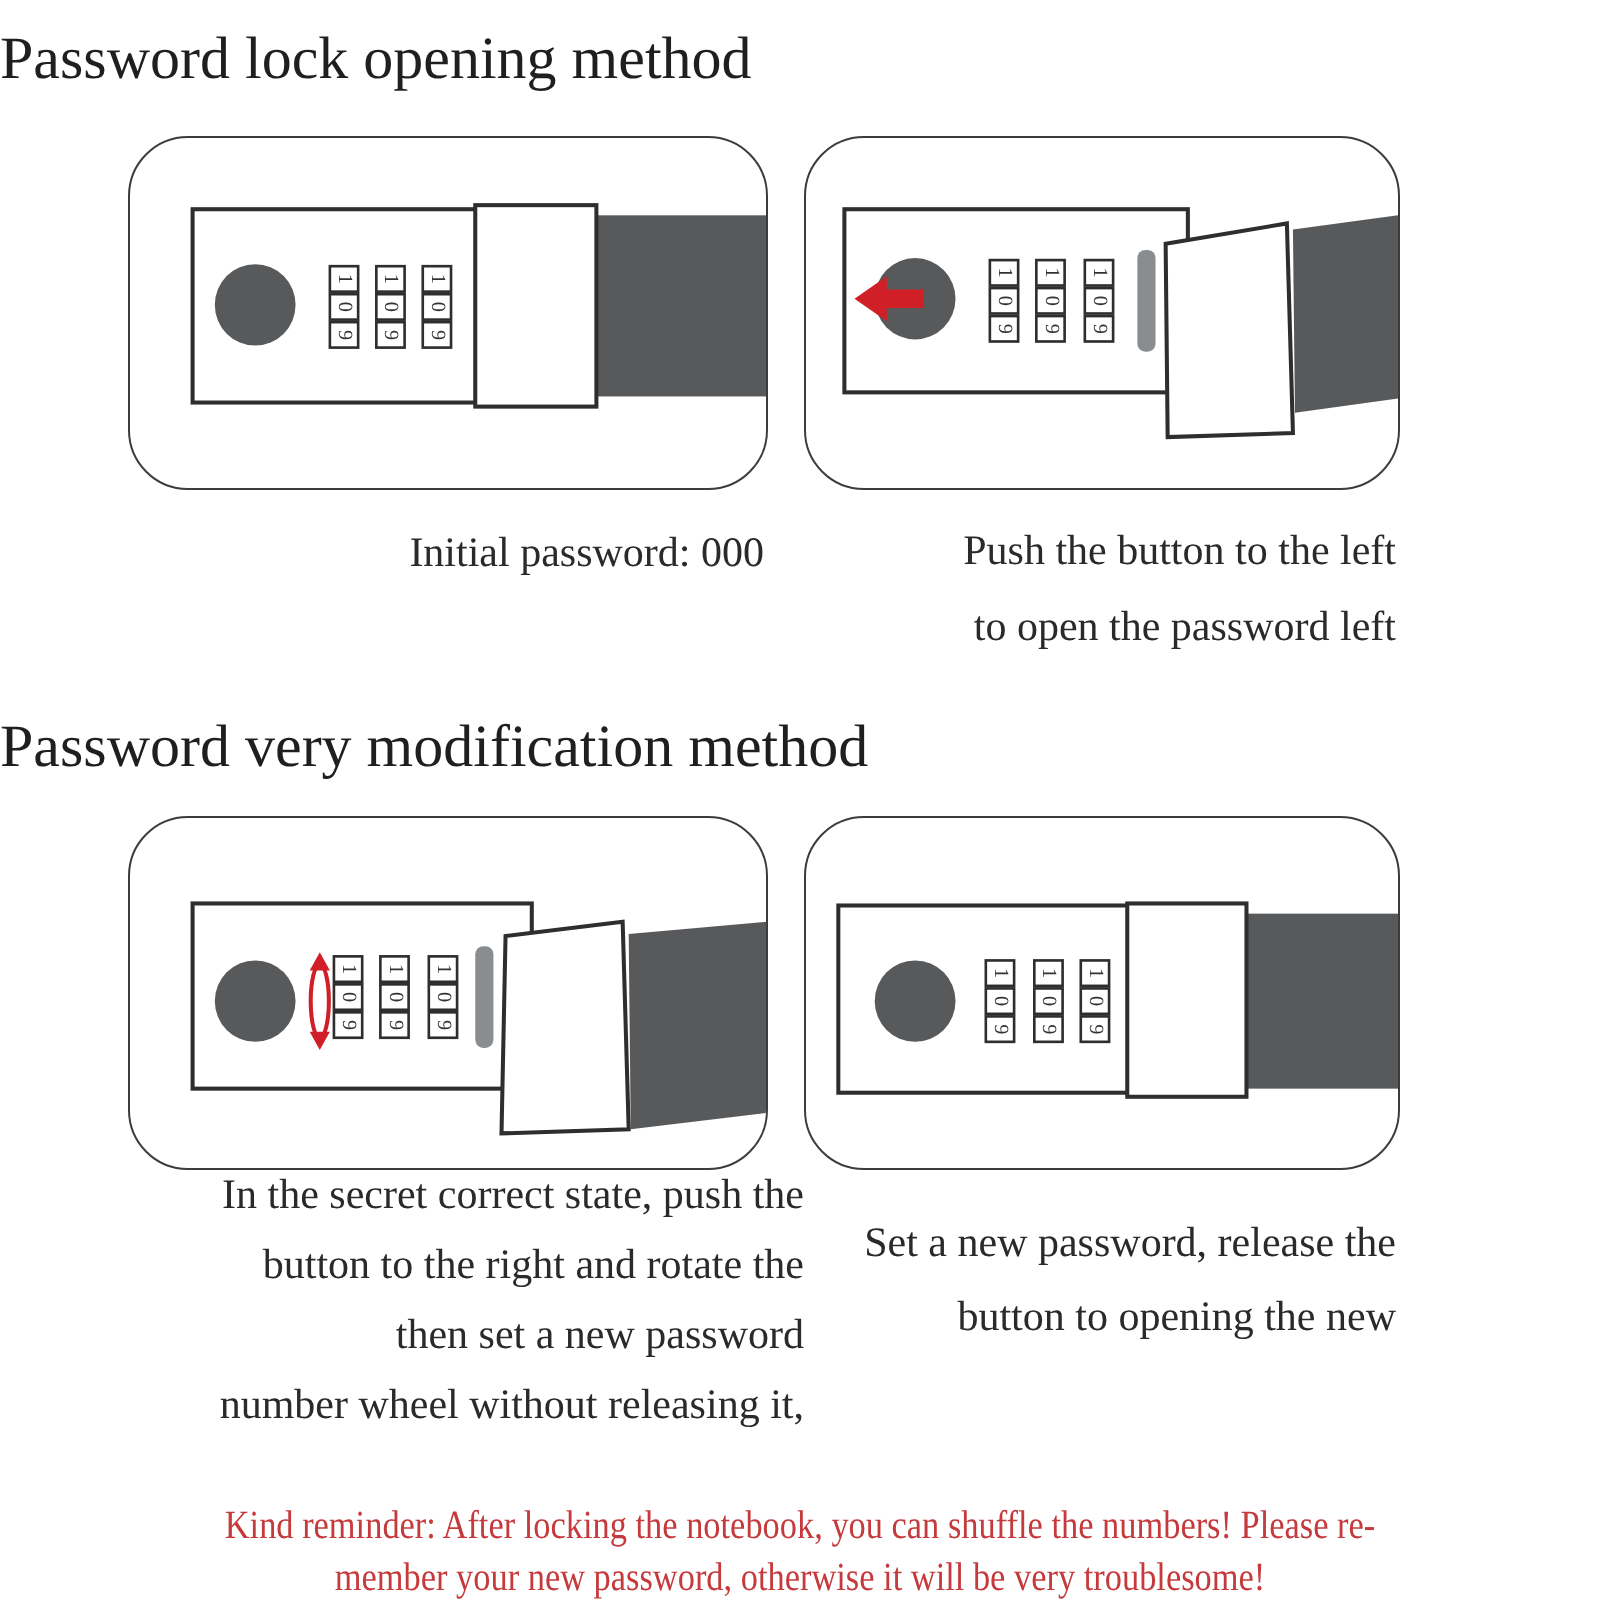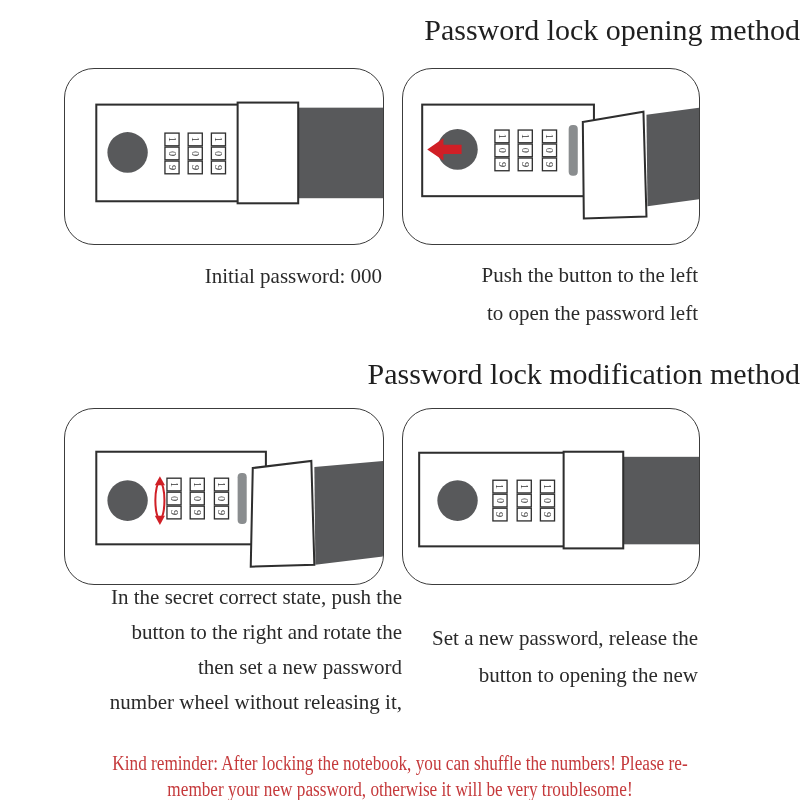--- a/index.html
+++ b/index.html
@@ -1,21 +1,21 @@
 <!DOCTYPE html>
 <html><head>
 <meta charset="utf-8">
 <style>
   html,body{margin:0;padding:0;background:#ffffff;}
   .page{
     position:relative;width:800px;height:800px;background:#ffffff;
     font-family:"Liberation Serif", serif;color:#262626;overflow:hidden;
   }
   .title{
-    position:absolute;left:0;width:800px;text-align:right;
+    position:absolute;left:0;width:800px;text-align:left;
     font-size:30px;line-height:36px;color:#1f1f1f;
   }
   #title-opening{top:12px;}
   #title-modification{top:356px;}
   .panel{
     position:absolute;height:175px;background:#fff;
     border:1.5px solid #3c3c3c;border-radius:30px;overflow:hidden;
   }
   #panel-initial{left:64px;top:68px;width:318px;}
   #panel-open{left:402px;top:68px;width:296px;}
@@ -28,21 +28,21 @@
     font-family:"Liberation Serif", serif;font-size:10px;fill:#333;
     text-anchor:middle;dominant-baseline:central;
   }
   .caption{
     position:absolute;text-align:right;font-size:21px;color:#2a2a2a;
   }
   .caption div{white-space:nowrap;}
   #caption-initial{left:64px;top:258px;width:318px;line-height:36px;}
   #caption-open{left:402px;top:256px;width:296px;line-height:38px;}
   #caption-modify{left:44px;top:580px;width:358px;line-height:35px;}
-  #caption-set{left:402px;top:620px;width:296px;line-height:37px;}
+  #caption-set{left:402px;top:603px;width:296px;line-height:37px;}
   .reminder{
     position:absolute;left:-50px;top:750px;width:900px;text-align:center;
     color:#c53a3c;font-size:20px;line-height:26px;
     transform:scaleX(0.86);transform-origin:50% 50%;
   }
   .reminder div{white-space:nowrap;}
   .defs-holder{position:absolute;width:0;height:0;overflow:hidden;}
 </style>
 </head>
 <body>
@@ -91,21 +91,21 @@
   </div>
 
   <div class="caption" id="caption-initial">
     <div>Initial password: 000</div>
   </div>
   <div class="caption" id="caption-open">
     <div>Push the button to the left</div>
     <div>to open the password left</div>
   </div>
 
-  <div class="title" id="title-modification">Password lock modification method</div>
+  <div class="title" id="title-modification">Password very modification method</div>
 
   <div class="panel" id="panel-modify">
     <svg viewBox="0 0 315 172" preserveAspectRatio="none">
       <polygon points="247,57 315,51 315,145 248,153" fill="#58595b"></polygon>
       <rect class="outlined" x="31" y="42" width="168" height="91"></rect>
       <circle cx="62" cy="90" r="20" fill="#58595b"></circle>
       <g>
         <ellipse cx="94" cy="90" rx="4.5" ry="18" fill="none" stroke-width="2" stroke="#d01f26"></ellipse>
         <polygon points="94,66 89,75 99,75" fill="#d01f26"></polygon>
         <polygon points="94,114 89,105 99,105" fill="#d01f26"></polygon>

